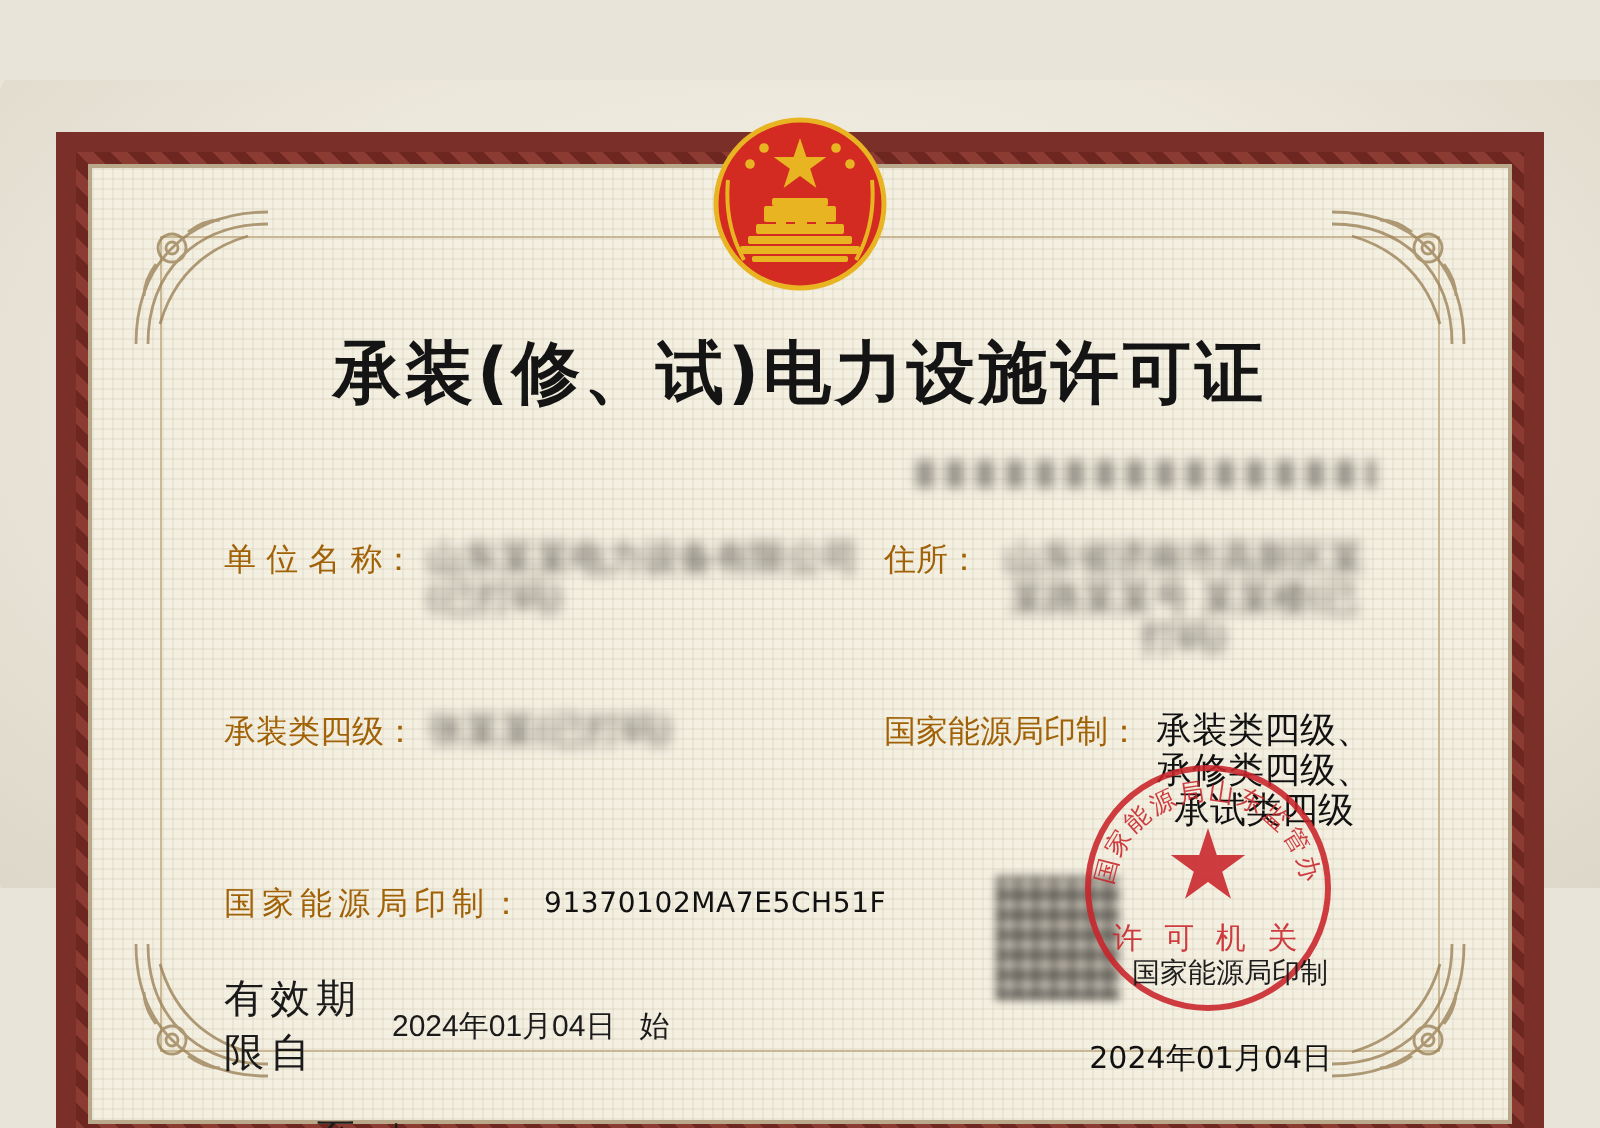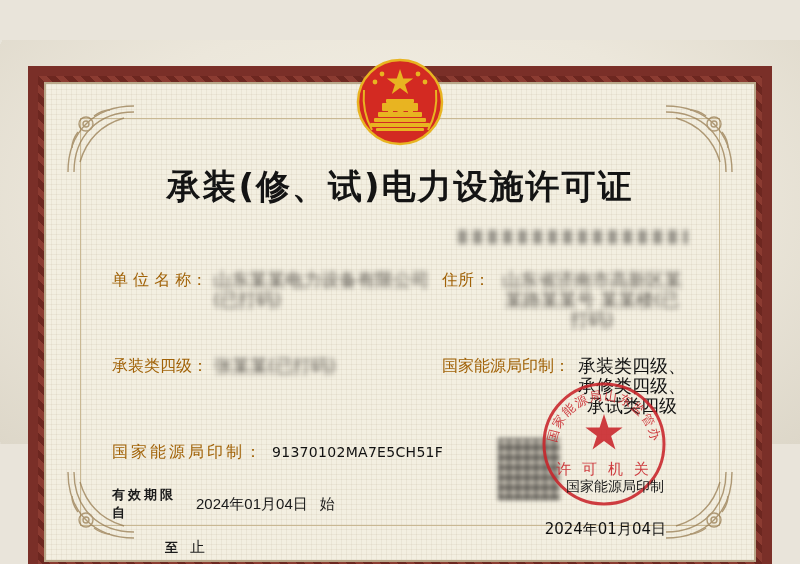--- a/index.html
+++ b/index.html
@@ -103,21 +103,21 @@
   .val.blur{
     filter:blur(2.8px);color:#56524c;
   }
   .val.multi{max-width:235px;}
 
   .code-row{margin-top:2px;margin-bottom:24px;}
   .code-row .lbl{letter-spacing:3px;}
   .code-val{font-size:14px;margin-left:8px;letter-spacing:.3px;}
 
   .date-row{display:flex;align-items:center;margin-bottom:16px;}
-  .date-lbl{font-size:13px;letter-spacing:3px;width:78px;font-weight:bold;}
+  .date-lbl{font-size:20px;letter-spacing:3px;width:78px;}
   .date-lbl.short{letter-spacing:0;text-align:right;padding-right:12px;width:66px;}
   .date-val{font-size:15px;margin:0 12px 0 6px;}
   .date-suffix{font-size:15px;}
 
   
   .qr{
     position:absolute;left:392px;top:296px;width:62px;height:62px;
     filter:blur(2.2px);
     background:
       repeating-linear-gradient(0deg,#6d6a64 0 5px,#cfcac0 5px 10px),

